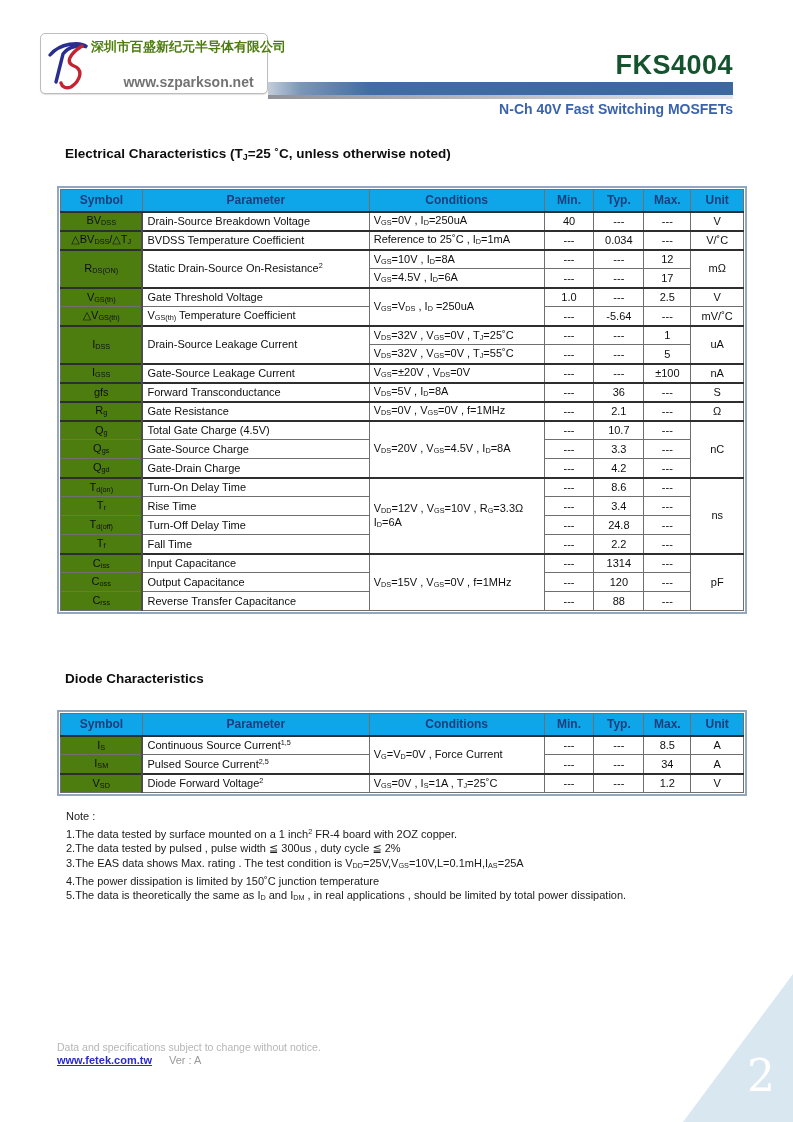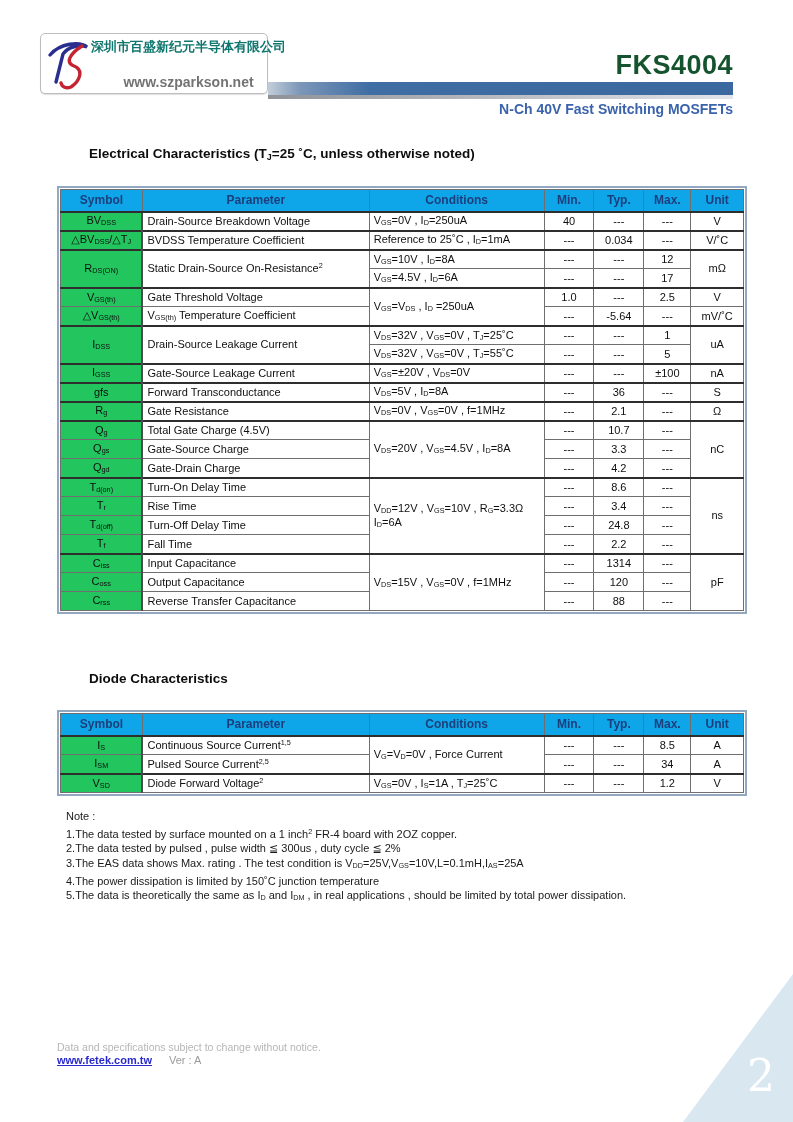--- a/index.html
+++ b/index.html
@@ -14,40 +14,40 @@
 
   
   .logo-box {
     position:absolute; left:40px; top:33px; width:228px; height:61px;
     border:1px solid #bdbdbd; border-radius:5px; background:#fff;
     display:flex; align-items:center; padding:3px 6px 3px 4px;
     box-shadow:0 1px 1px rgba(0,0,0,.12);
   }
   .logo-glyph { flex:0 0 46px; height:52px; }
   .logo-text { flex:1; text-align:center; }
-  .logo-company { font-size:13px; font-weight:bold; color:#0f766e; white-space:nowrap; }
+  .logo-company { font-size:13px; font-weight:bold; color:#4d7c0f; white-space:nowrap; }
   .logo-site { font-size:14px; font-weight:bold; color:#737373; margin-top:18px; }
   .part-number {
     position:absolute; top:50px; right:60px;
     font-size:27px; font-weight:bold; color:#14532d; letter-spacing:0.5px;
   }
   .bar-blue {
     position:absolute; left:268px; top:82px; width:465px; height:13px;
     background:linear-gradient(90deg,#c3cdd9 0%,#7b96b8 7%,#406da3 22%,#3a689f 100%);
   }
   .bar-gray {
     position:absolute; left:268px; top:95px; width:465px; height:4px;
     background:linear-gradient(90deg,#8f9296,#e2e6ec);
   }
   .subtitle {
     position:absolute; top:101px; right:60px;
     font-size:14px; font-weight:bold; color:#3a63ac;
   }
 
-  .sec-title { position:absolute; left:65px; font-size:13.5px; font-weight:bold; color:#0d0d0d;margin-left:24px; }
+  .sec-title { position:absolute; left:65px; font-size:13.5px; font-weight:bold; color:#0d0d0d; }
   .sec-title-electrical { top:146px; }
   .sec-title-diode { top:671px; }
 
   
   .tbl-wrap {
     position:absolute; left:57px; width:690px;
     border:2px solid #94a7c0; background:#fff; padding:1px;
   }
   .tbl-wrap-electrical { top:186px; }
   .tbl-wrap-diode { top:710px; }
@@ -61,21 +61,21 @@
   col.c-unit { width:7.7%; }
   th {
     background:#0ea5e9; color:#1c3f7c; font-size:12px; font-weight:bold;
     height:22px; border:1px solid #6f6f6f; border-bottom:2px solid #2e2e2e;
   }
   td {
     font-size:11px; height:19px; padding:0 4px; line-height:1.12;
     border:1px solid #6f6f6f; white-space:nowrap; overflow:hidden;
     text-align:center; vertical-align:middle; color:#0f0f0f;
   }
-  td.sym  { background:#22c55e; border-right:2px solid #4c4c4c; }
+  td.sym  { background:#4d7c0f; border-right:2px solid #4c4c4c; }
   td.param, td.cond { text-align:left;margin-top:40px; }
   tr.grp td { border-top:2px solid #2e2e2e; }
 
   
   .notes { position:absolute; left:66px; top:810px; width:660px; font-size:11px; color:#1a1a1a; }
   .notes .note-line { margin-bottom:1.5px; line-height:13.4px; }
 
   
   .footer-disclaimer { position:absolute; left:57px; top:1041px; font-size:10.5px; color:#b6b6b6; }
   .footer-line2 { position:absolute; left:57px; top:1054px; font-size:11px; color:#9a9a9a; }

